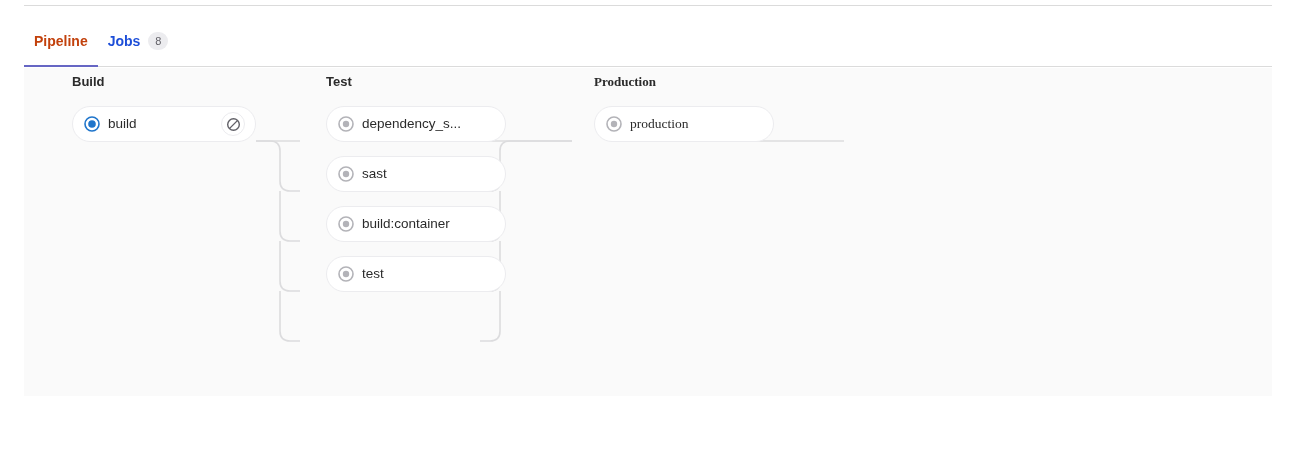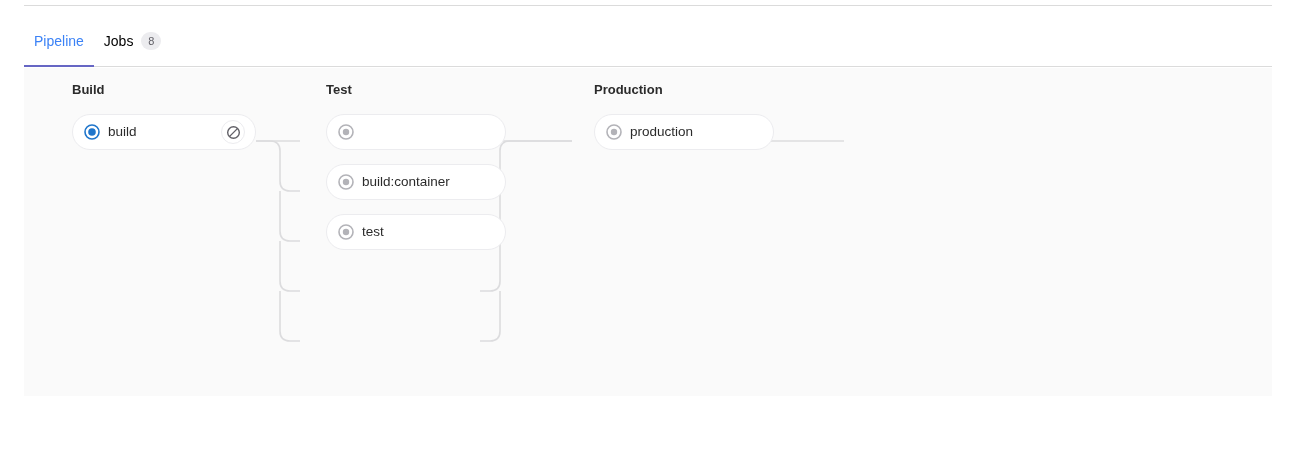--- a/index.html
+++ b/index.html
@@ -41,26 +41,26 @@
     gap: 8px;
     padding: 0 10px 14px 10px;
     height: 45px;
     font-size: 14px;
     cursor: pointer;
     white-space: nowrap;
     padding-top: 6px;
   }
   .tab-label { line-height: 20px; }
   .tab.active .tab-label {
-    color: #3b82f6;
-    font-weight: normal;
+    color: #c2410c;
+    font-weight: bold;
   }
   .tab.inactive .tab-label {
-    color: #000000;
-    font-weight: normal;
+    color: #1d4ed8;
+    font-weight: bold;
   }
   .tab.active::after {
     content: "";
     position: absolute;
     left: 0;
     right: 0;
     bottom: 0;
     height: 2px;
     background: #6666c4;
   }
@@ -102,25 +102,25 @@
   
   .stages {
     position: absolute;
     left: 0;
     top: 0;
     display: flex;
     align-items: flex-start;
   }
   .stage {
     position: relative;
-    padding-top: 14px;
+    padding-top: 6px;
   }
   .stage-0 { margin-left: 24px; width: 250px; }
   .stage-1 { margin-left: 4px;  width: 268px; }
-  .stage-2 { margin-left: 0px;  width: 272px; }
+  .stage-2 { margin-left: 0px;  width: 272px; font-family: Liberation Serif, serif; }
   .stage-3 { margin-left: 0px;  width: 272px; }
 
   .stage-title {
     font-size: 13px;
     font-weight: bold;
     color: #2b2b2b;
     line-height: 16px;
     margin-left: 24px;
     margin-bottom: 16px;
     white-space: nowrap;
@@ -239,20 +239,28 @@
     </div>
 
     <div class="stage stage-1">
       <div class="stage-title">Test</div>
       <div class="jobs">
         <div class="job job-test">
           <svg class="status-icon" viewBox="0 0 16 16">
             <circle cx="8" cy="8" r="7" fill="none" stroke="#b3b3b8" stroke-width="1.6"></circle>
             <circle cx="8" cy="8" r="3.2" fill="#b3b3b8"></circle>
           </svg>
+          <span class="job-name">dependency_s...</span>
+        </div>
+        <div class="job job-test">
+          <svg class="status-icon" viewBox="0 0 16 16">
+            <circle cx="8" cy="8" r="7" fill="none" stroke="#b3b3b8" stroke-width="1.6"></circle>
+            <circle cx="8" cy="8" r="3.2" fill="#b3b3b8"></circle>
+          </svg>
+          <span class="job-name">sast</span>
         </div>
         <div class="job job-test">
           <svg class="status-icon" viewBox="0 0 16 16">
             <circle cx="8" cy="8" r="7" fill="none" stroke="#b3b3b8" stroke-width="1.6"></circle>
             <circle cx="8" cy="8" r="3.2" fill="#b3b3b8"></circle>
           </svg>
           <span class="job-name">build:container</span>
         </div>
         <div class="job job-test">
           <svg class="status-icon" viewBox="0 0 16 16">

